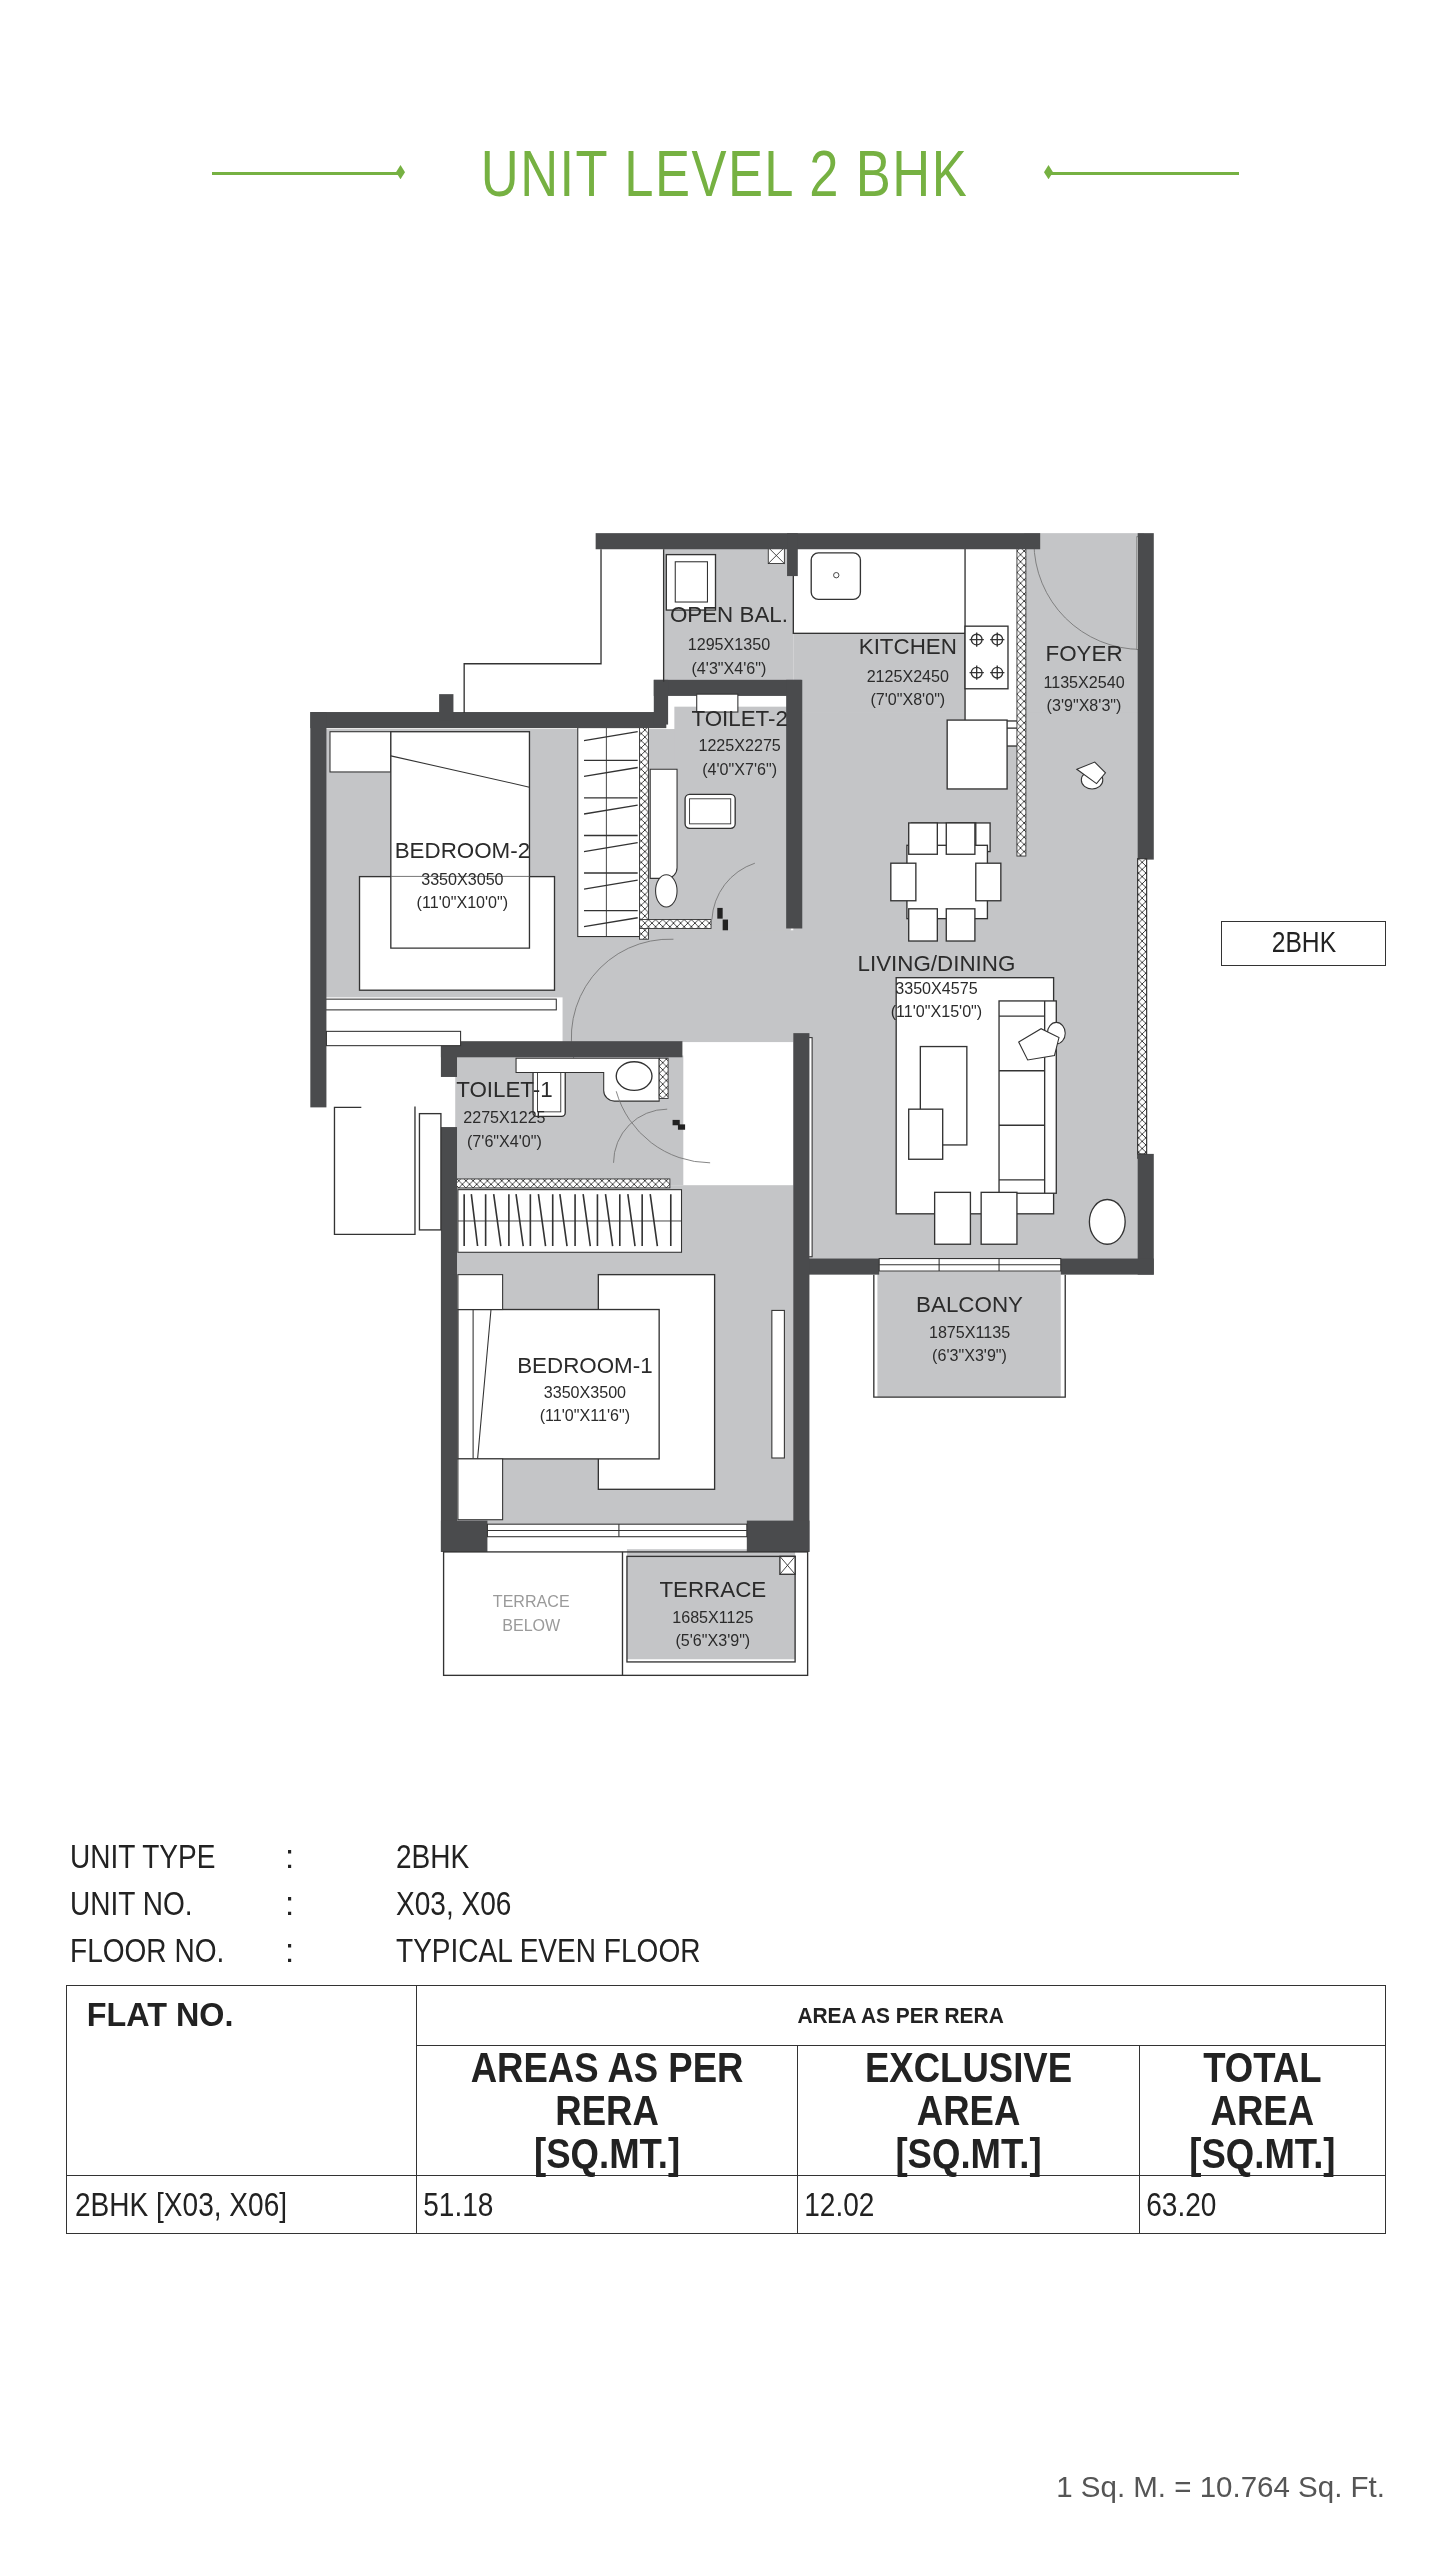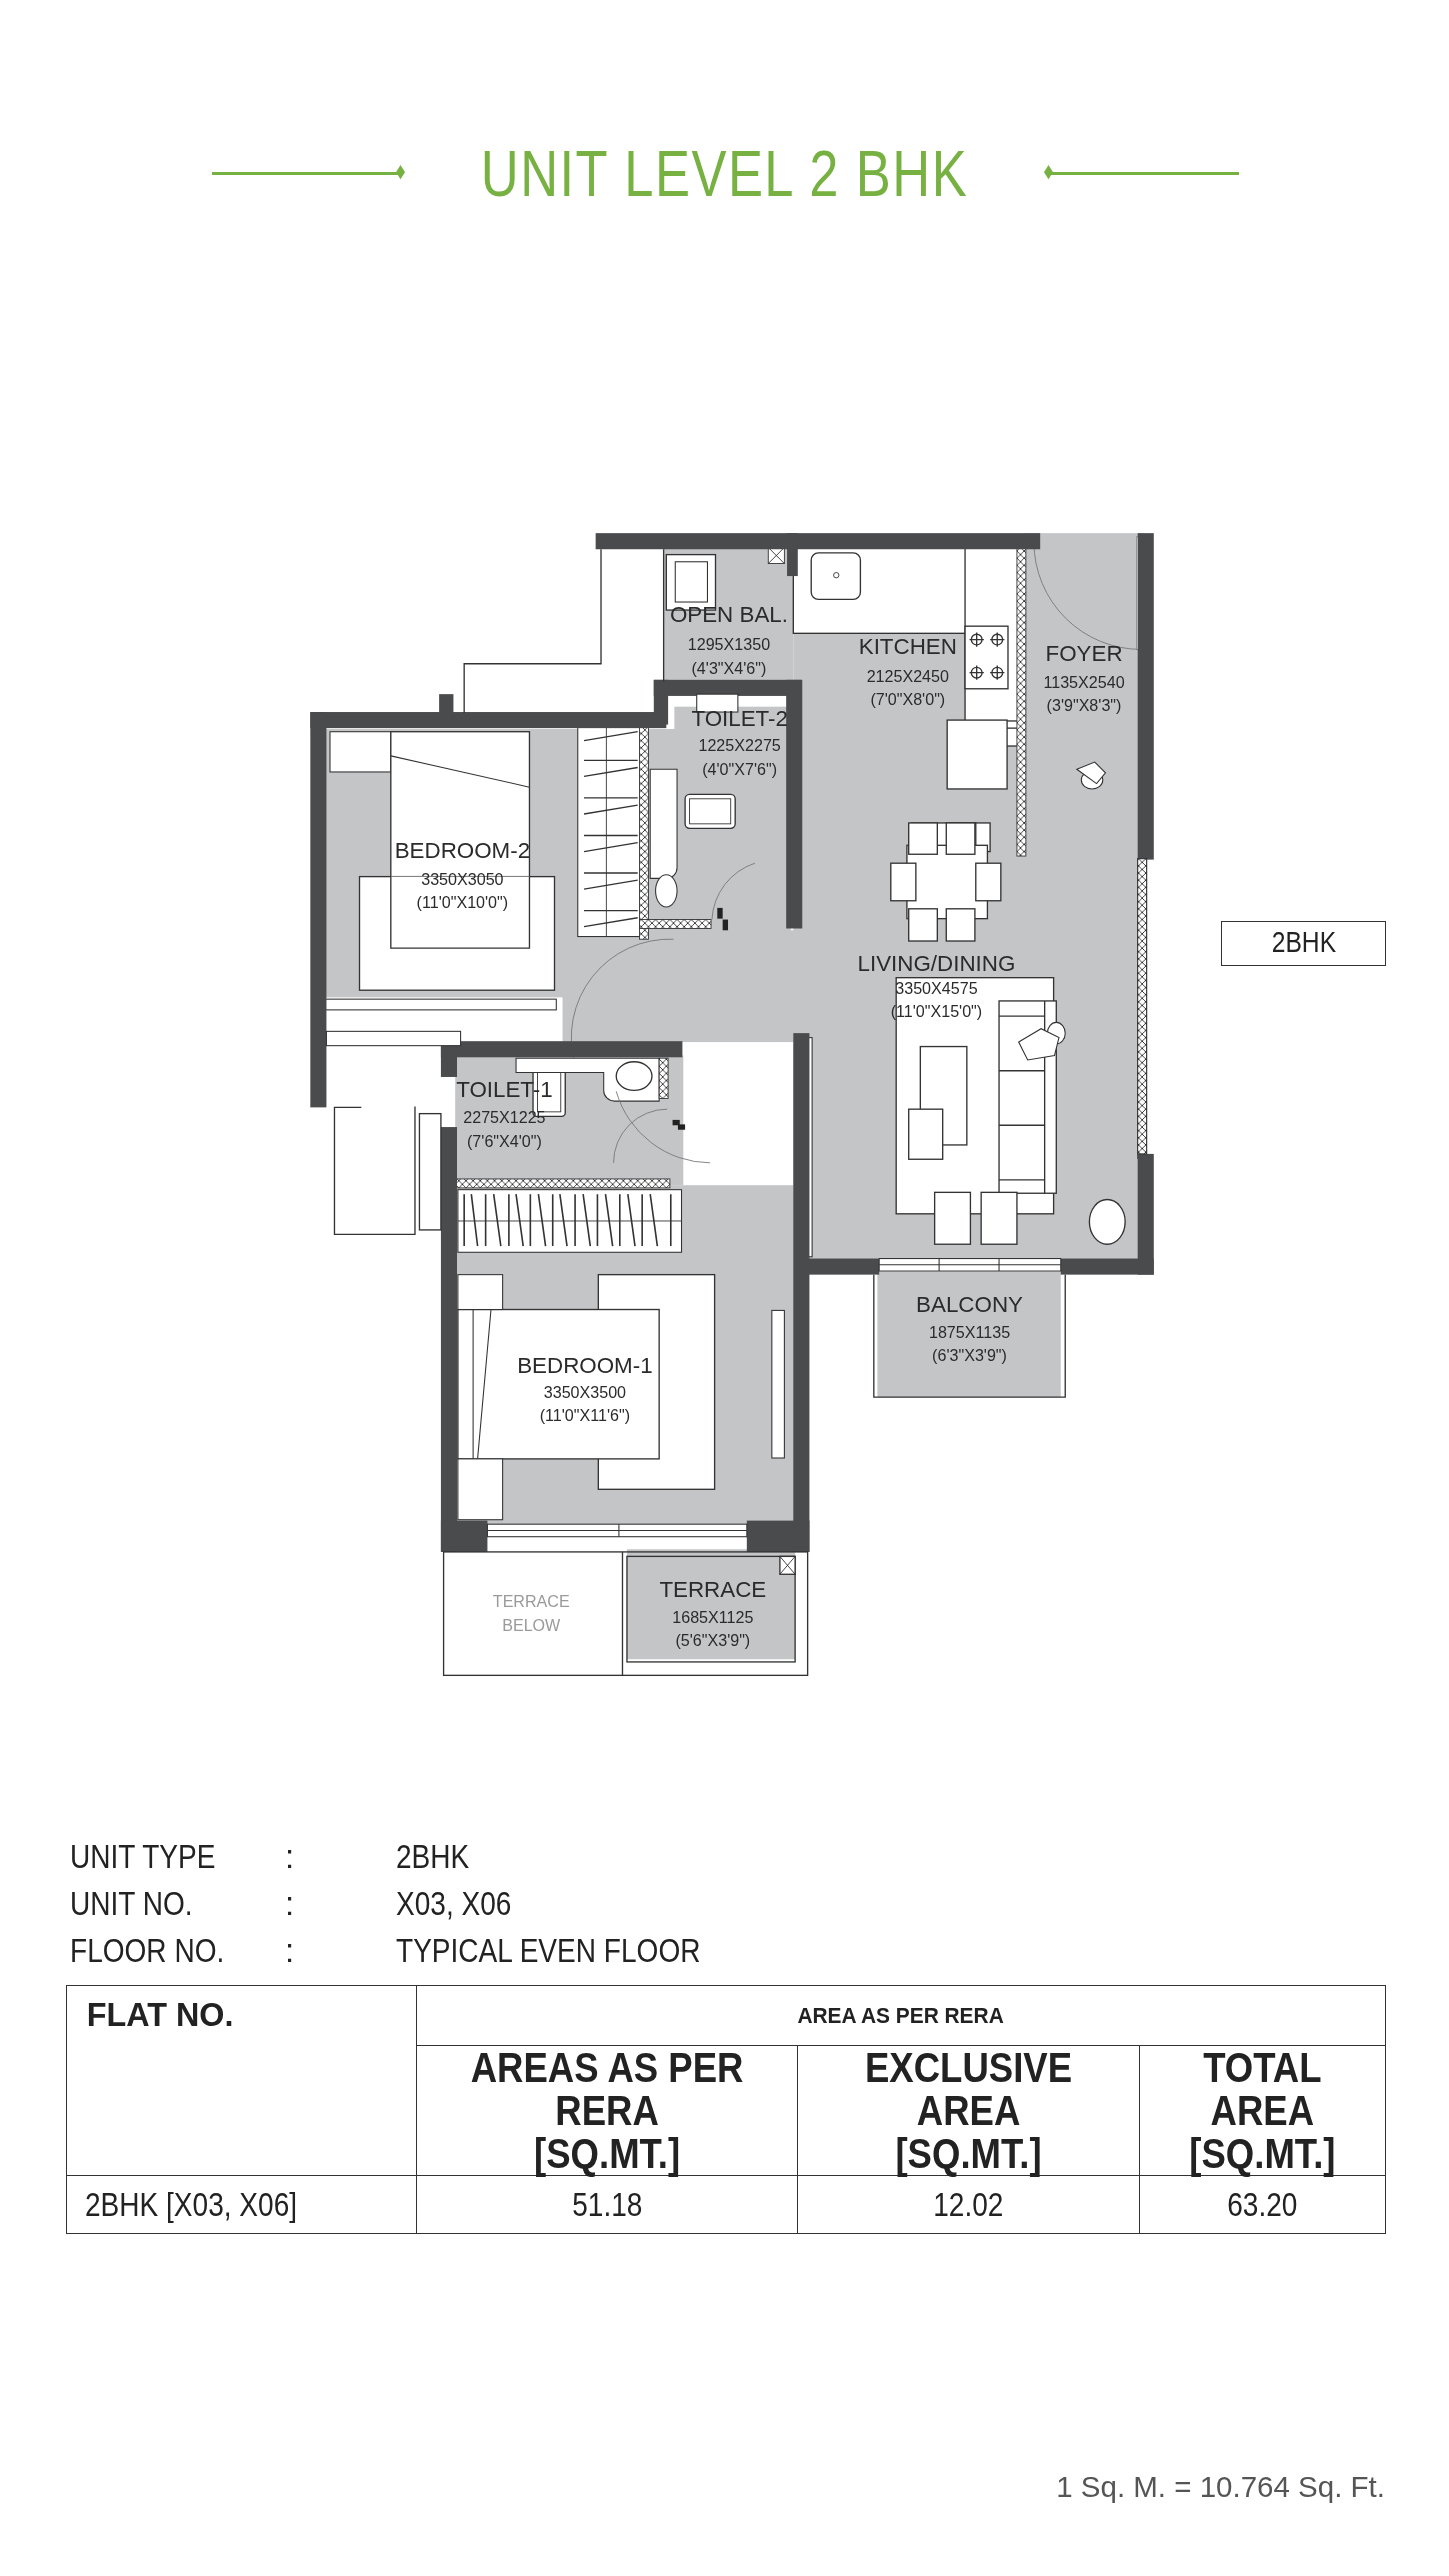--- a/index.html
+++ b/index.html
@@ -42,22 +42,22 @@
   .info-val { position: absolute; left: 326px; transform: scaleX(0.85); transform-origin: 0 50%; white-space: nowrap; }
 
   
   .rera { position: absolute; left: 66px; top: 1985px; width: 1320px; border-collapse: collapse; color: #222; }
   .rera td, .rera th { border: 1.8px solid #333; padding: 0; }
   .rera .h-flat { width: 333px; vertical-align: top; text-align: left; font-weight: bold;
                   font-size: 34px; padding: 9px 0 0 16px; height: 152px; margin-left: 12px; }
   .rera .h-group { font-weight: bold; font-size: 22px; height: 59px; text-align: center; }
   .rera .h-sub { font-weight: bold; font-size: 43px; height: 93px; text-align: center; line-height: 43px; }
   .rera .h-sub .sq { display: block; transform: scaleX(0.85); }
-  .rera .cell { font-size: 33px; height: 57px; text-align: center; }
-  .rera .cell-left { text-align: left; padding-left: 18px; margin-left: 28px; }
+  .rera .cell { font-size: 33px; height: 57px; text-align: left; }
+  .rera .cell-left { text-align: left; padding-left: 8px; margin-left: 28px; }
   .narrow { display: inline-block; transform: scaleX(0.85); transform-origin: 50% 50%; }
   .narrow-l { display: inline-block; transform: scaleX(0.85); transform-origin: 0 50%; white-space: nowrap; }
   .bold-narrow { display: inline-block; transform: scaleX(0.95); }
 
   .footnote { position: absolute; left: 984px; width: 401px; top: 2470px; text-align: right;
               font-size: 29.5px; color: #555; }
 </style>
 </head>
 <body>
 

